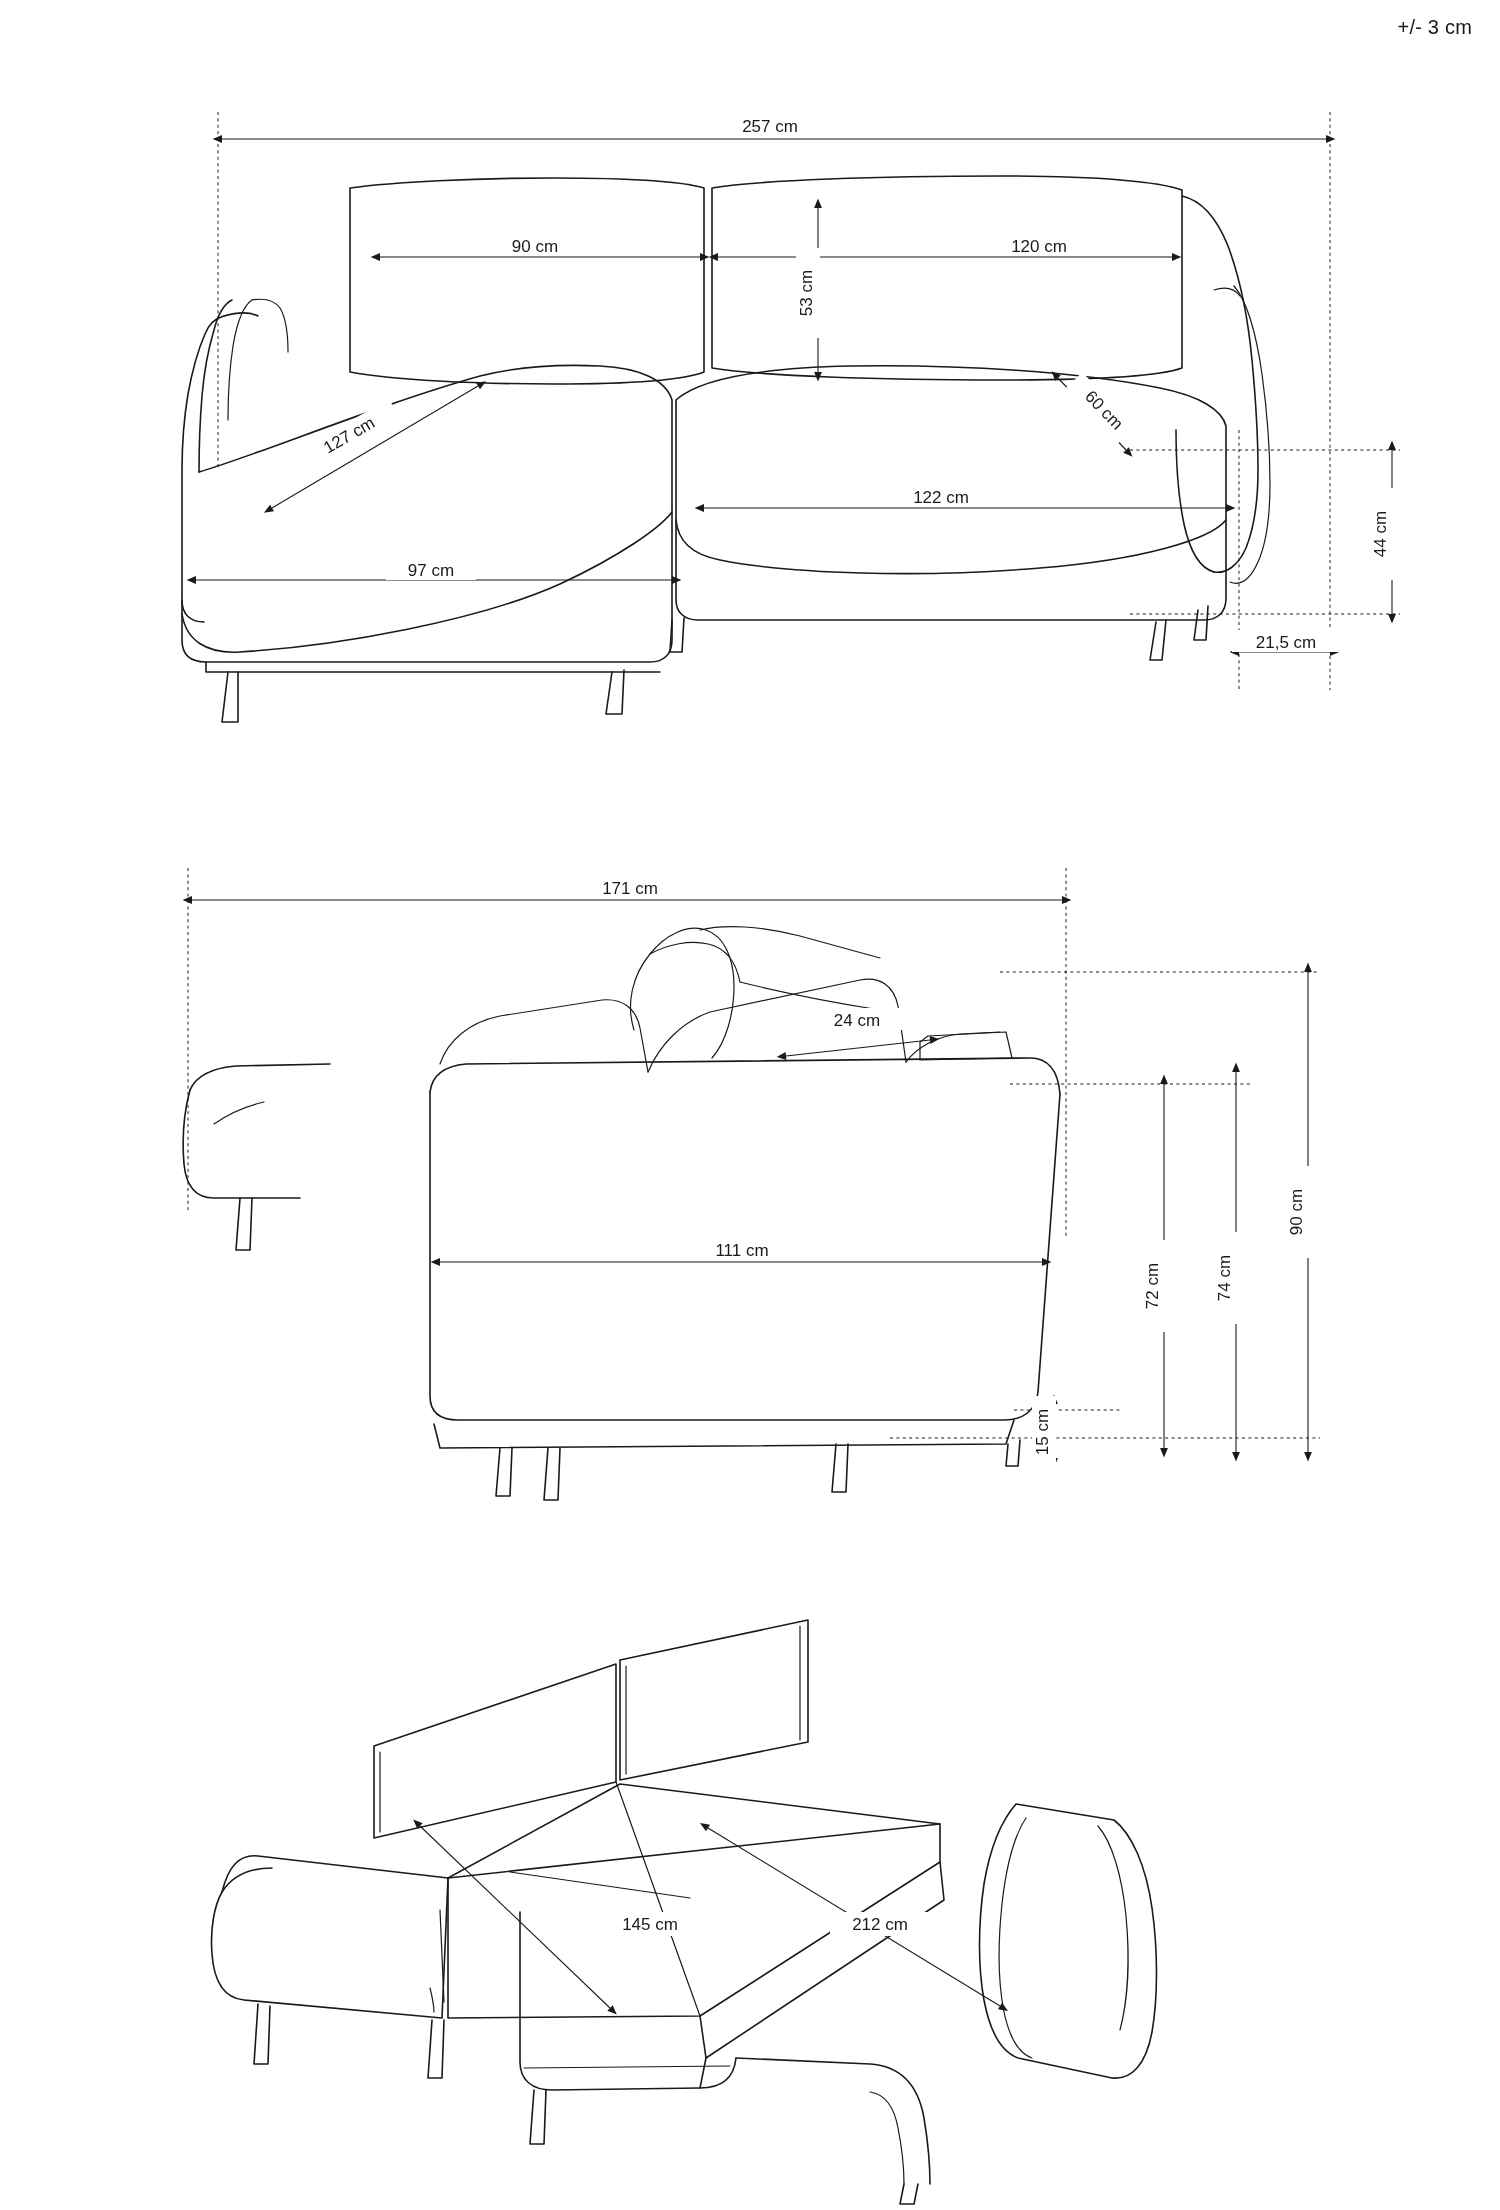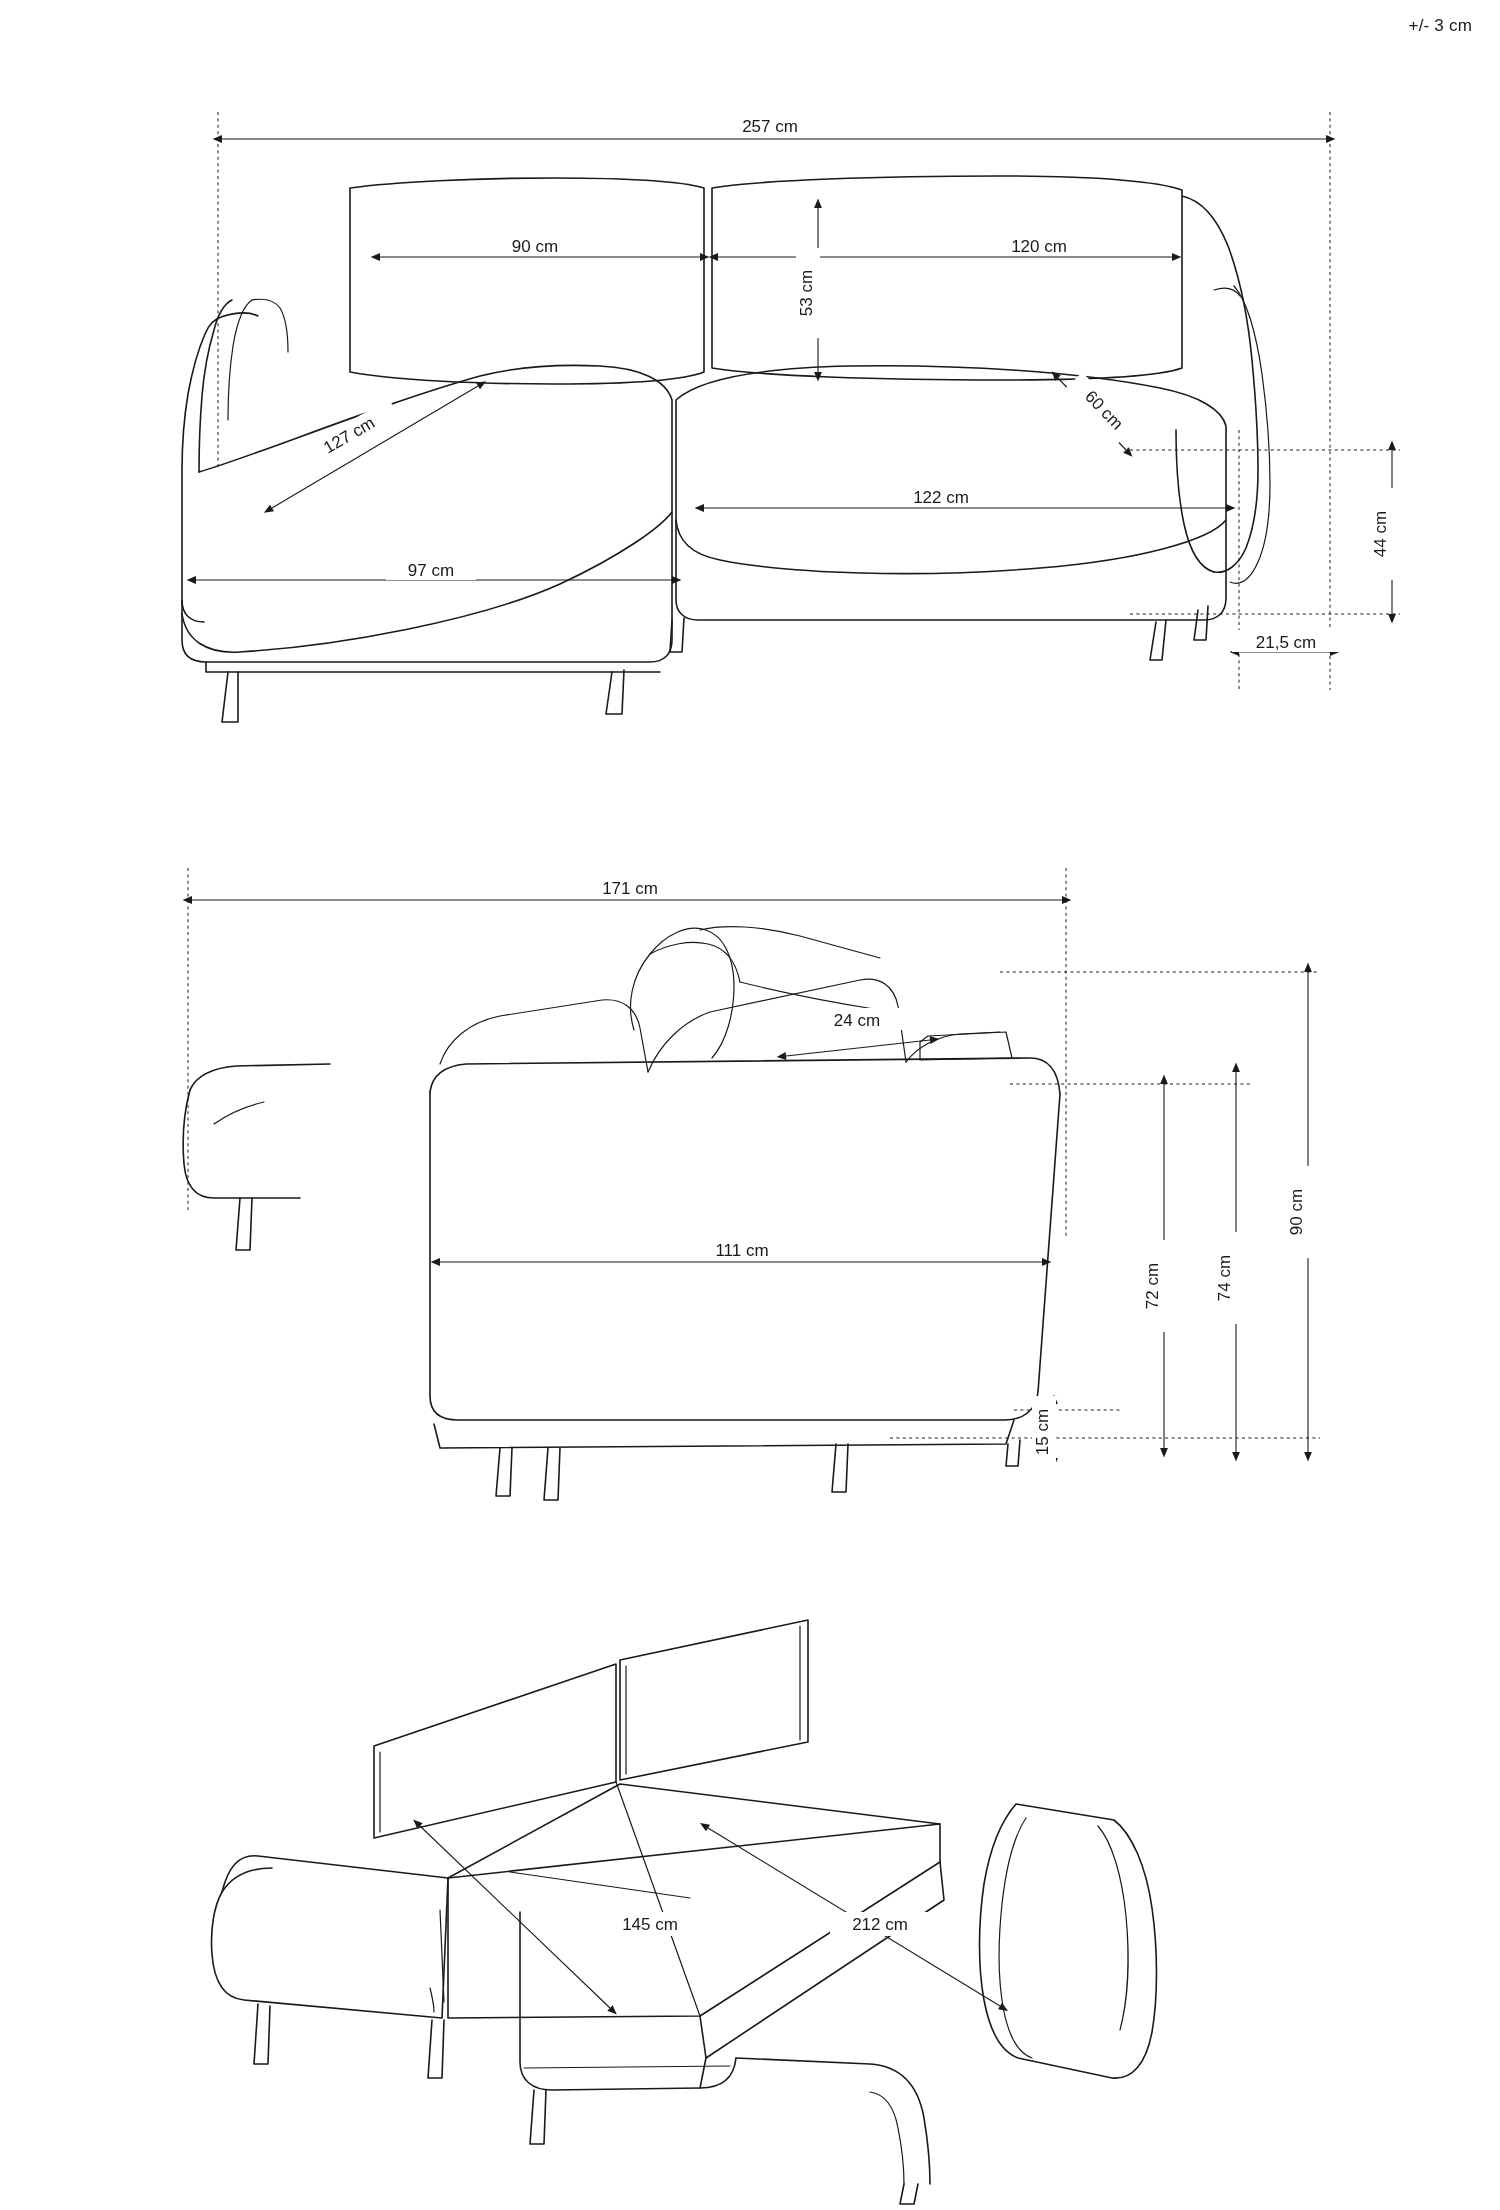--- a/index.html
+++ b/index.html
@@ -22,21 +22,21 @@
     position: absolute;
     left: 0;
     top: 0;
     width: 1500px;
     height: 2210px;
   }
   .tolerance-note {
     position: absolute;
     right: 28px;
     top: 16px;
-    font-size: 17px;
+    font-size: 20px;
     letter-spacing: 0.2px;
     color: #1a1a1a;
     white-space: nowrap;
   }
   text {
     font-family: "Liberation Sans", sans-serif;
     font-size: 17px;
     fill: #1a1a1a;
   }
   .outline {

